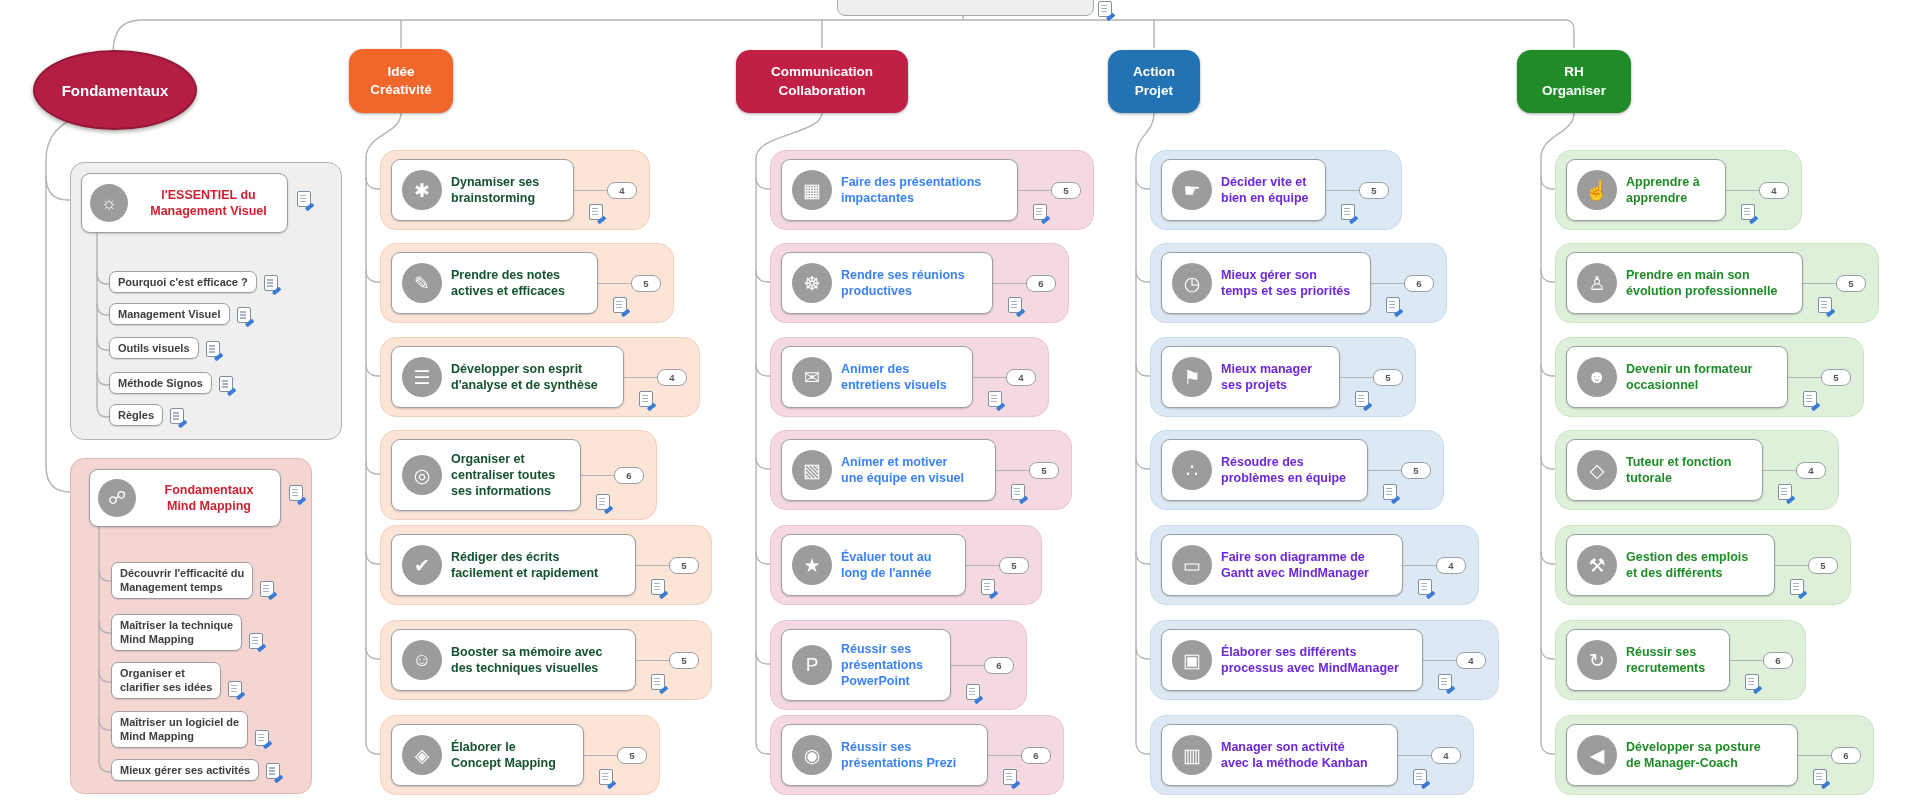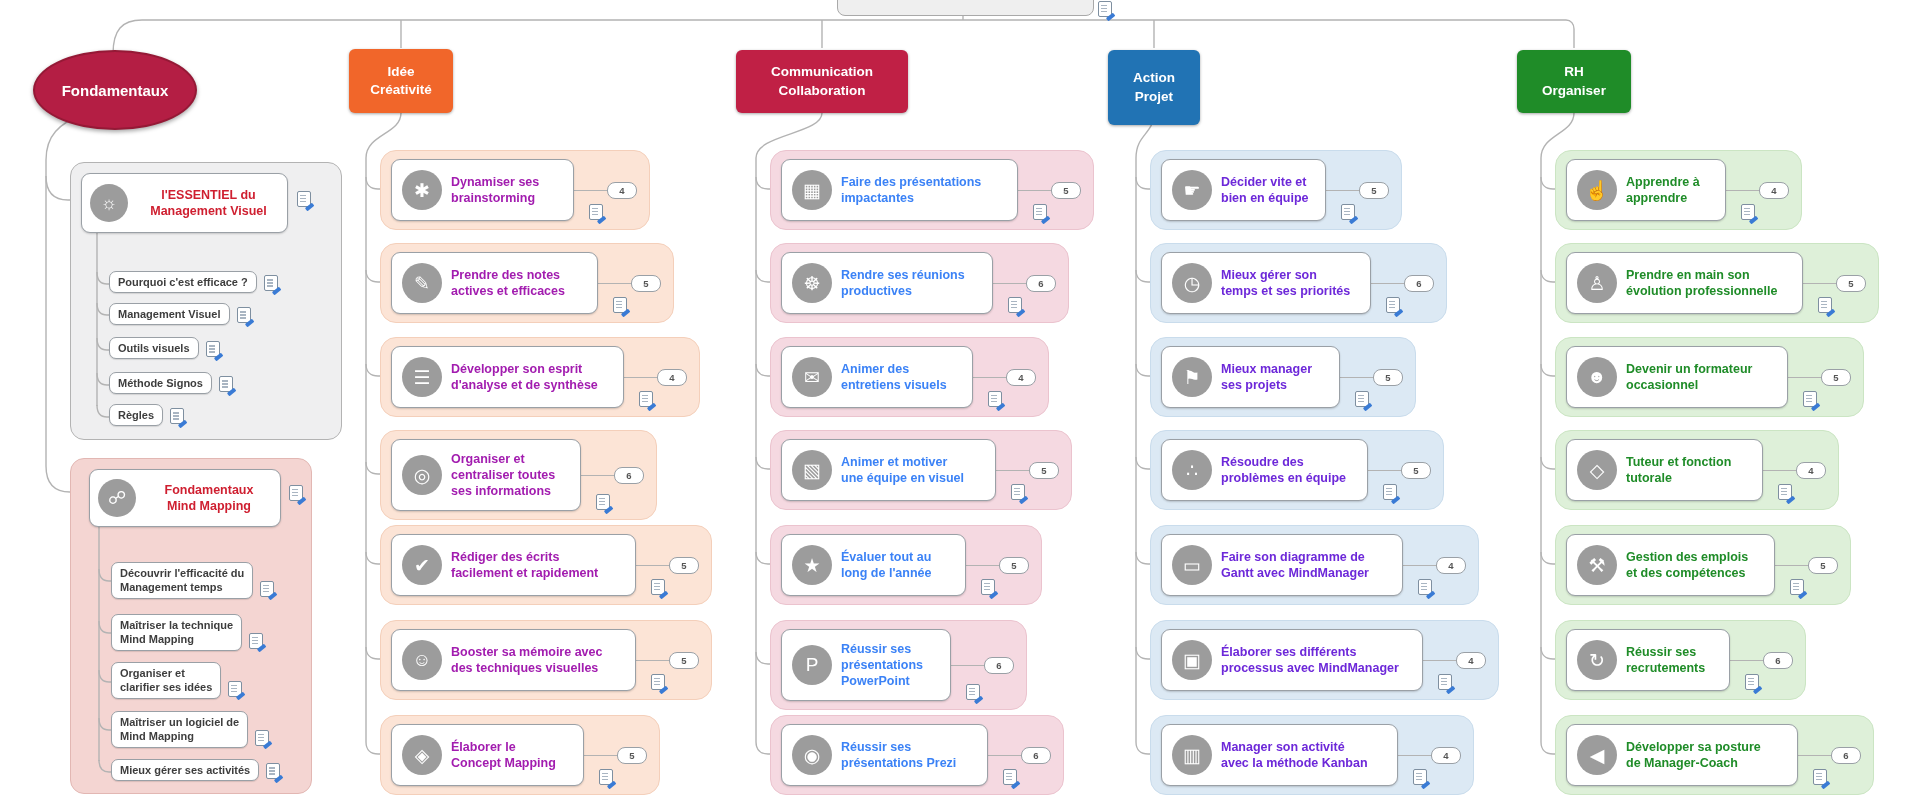--- a/index.html
+++ b/index.html
@@ -5,21 +5,21 @@
   html,body{margin:0;padding:0}
   body{
     width:1920px;height:800px;position:relative;overflow:hidden;
     background:#ffffff;font-family:"Liberation Sans",sans-serif;
   }
   svg.wires{position:absolute;left:0;top:0;z-index:0}
   
   .hdr{
     position:absolute;z-index:2;display:flex;align-items:center;justify-content:center;
     text-align:center;color:#fff;font-weight:bold;font-size:13.5px;line-height:1.35;
-    border-radius:6px;white-space:pre-line;box-shadow:0 1px 3px rgba(0,0,0,.35);
+    border-radius:14px;white-space:pre-line;box-shadow:0 1px 3px rgba(0,0,0,.35);
   }
   .ellipse{
     position:absolute;left:33px;top:50px;width:160px;height:76px;z-index:2;
     background:#b41e44;border:2px solid #951936;border-radius:50%;
     display:flex;align-items:center;justify-content:center;
     color:#fff;font-weight:bold;font-size:15px;box-shadow:0 2px 4px rgba(0,0,0,.35);
   }
   .root-box{
     position:absolute;left:837px;top:-18px;width:255px;height:32px;z-index:2;
     background:#efefef;border:1.4px solid #a9a9a9;border-radius:8px;
@@ -34,21 +34,21 @@
     position:absolute;left:10px;top:8px;bottom:8px;right:75px;z-index:2;
     background:#fff;border:1.4px solid #9aa0a6;border-radius:9px;
     display:flex;align-items:center;box-shadow:0 1px 2px rgba(0,0,0,.18);
   }
   .cic{
     flex:0 0 auto;width:40px;height:40px;border-radius:50%;background:#9c9c9c;
     color:#fff;display:flex;align-items:center;justify-content:center;
     font-size:19px;margin:0 9px 0 10px;
   }
   .lbl{font-weight:bold;font-size:12.5px;line-height:1.3;white-space:pre-line;padding-right:4px}
-  .or .lbl{color:#a21caf}.cr .lbl{color:#3b82f6}.bl .lbl{color:#6d28d9}.gr .lbl{color:#1f8c28}
+  .or .lbl{color:#14532d}.cr .lbl{color:#3b82f6}.bl .lbl{color:#6d28d9}.gr .lbl{color:#1f8c28}
   .tail{position:absolute;right:42px;top:50%;width:33px;height:1.4px;background:#b3b3b3}
   .badge{
     position:absolute;right:12px;top:50%;margin-top:-8px;width:28px;height:15px;
     background:#fff;border:1px solid #9aa0a6;border-radius:8px;
     font-size:9.5px;font-weight:bold;color:#555;
     display:flex;align-items:center;justify-content:center;
   }
   
   .doc{position:absolute;right:46px;bottom:9px;width:12px;height:14px;background:#fff;
     border:1px solid #7e8fa0;border-radius:2px}
@@ -124,21 +124,21 @@
 </svg>
 
 <div class="root-box"></div>
 <span class="doc free" style="left:1098px;top:1px"></span>
 
 <div class="ellipse">Fondamentaux</div>
 <div class="hdr" style="left:349px;top:49px;width:104px;height:64px;background:#f1662a">Idée
 Créativité</div>
 <div class="hdr" style="left:736px;top:50px;width:172px;height:63px;background:#c02045">Communication
 Collaboration</div>
-<div class="hdr" style="left:1108px;top:50px;width:92px;height:75px;background:#2173b4">Action
+<div class="hdr" style="left:1108px;top:50px;width:92px;height:63px;background:#2173b4">Action
 Projet</div>
 <div class="hdr" style="left:1517px;top:50px;width:114px;height:63px;background:#1f8c28">RH
 Organiser</div>
 
 <div class="sec grey">
   <svg width="270" height="276">
     <g fill="none" stroke="#b3b3b3" stroke-width="1.4">
       <path d="M26,68 V243"></path>
       <path d="M26,109 C26,117 30,121 36,121 H38"></path>
       <path d="M26,140 C26,148 30,152 36,152 H38"></path>
@@ -470,21 +470,21 @@
 tutorale</span>
   </div>
   <i class="tail"></i>
   <span class="badge">4</span>
   <span class="doc"></span>
 </div>
 <div class="tbox gr" style="left:1555px;top:525px;width:294px;height:78px">
   <div class="card">
     <span class="cic">⚒</span>
     <span class="lbl">Gestion des emplois
-et des compétences</span>
+et des différents</span>
   </div>
   <i class="tail"></i>
   <span class="badge">5</span>
   <span class="doc"></span>
 </div>
 <div class="tbox gr" style="left:1555px;top:620px;width:249px;height:78px">
   <div class="card">
     <span class="cic">↻</span>
     <span class="lbl">Réussir ses
 recrutements</span>

